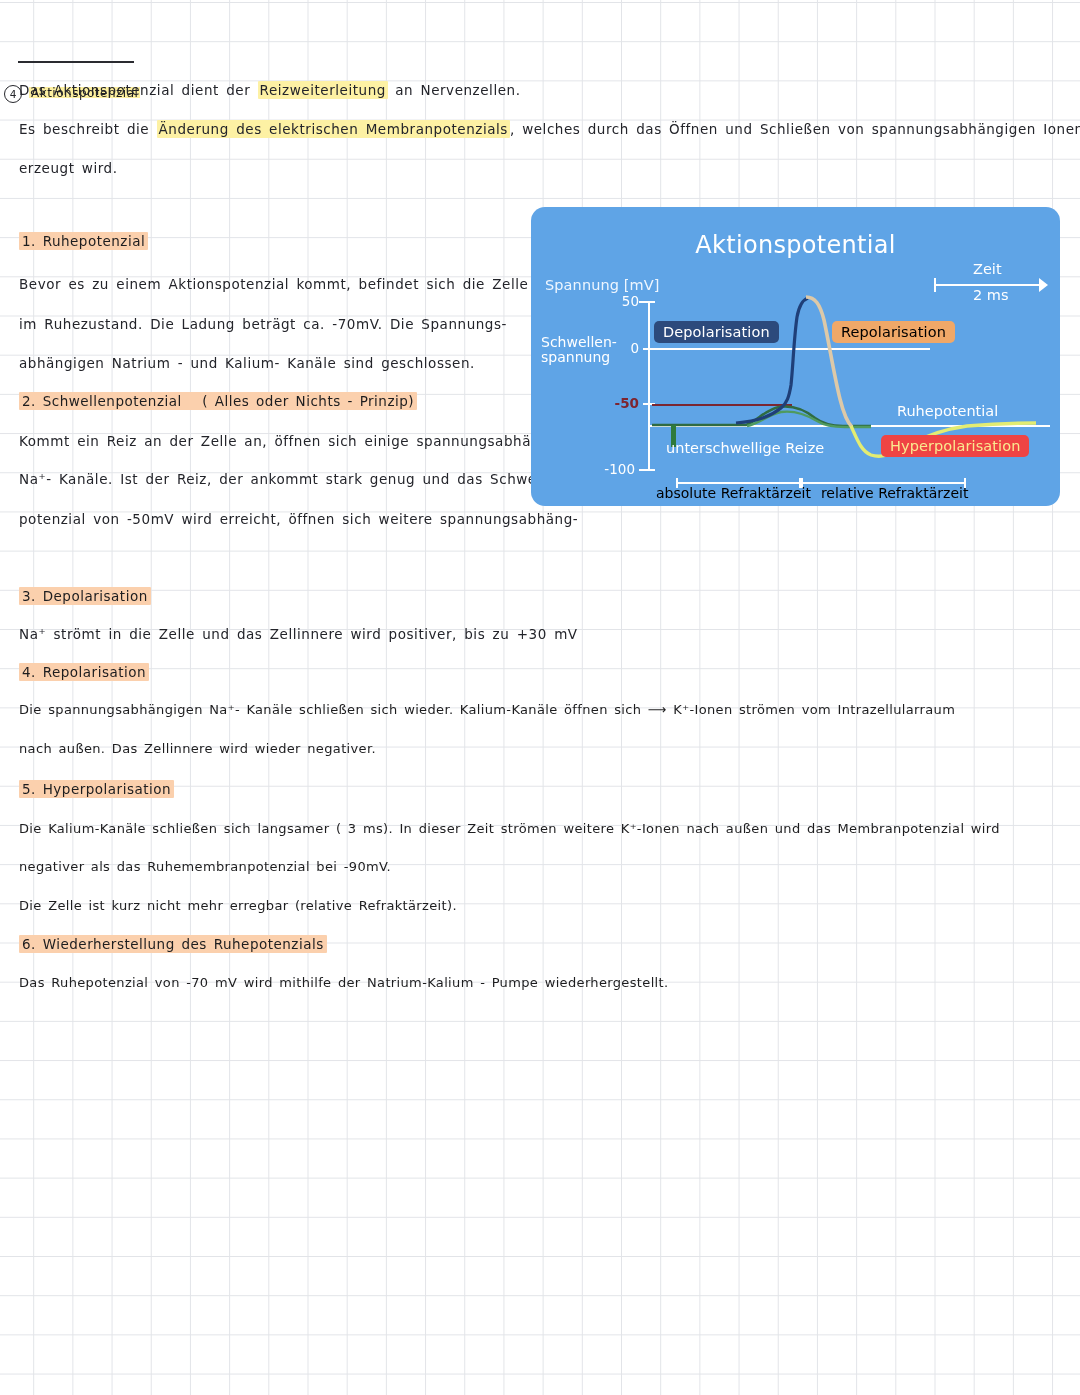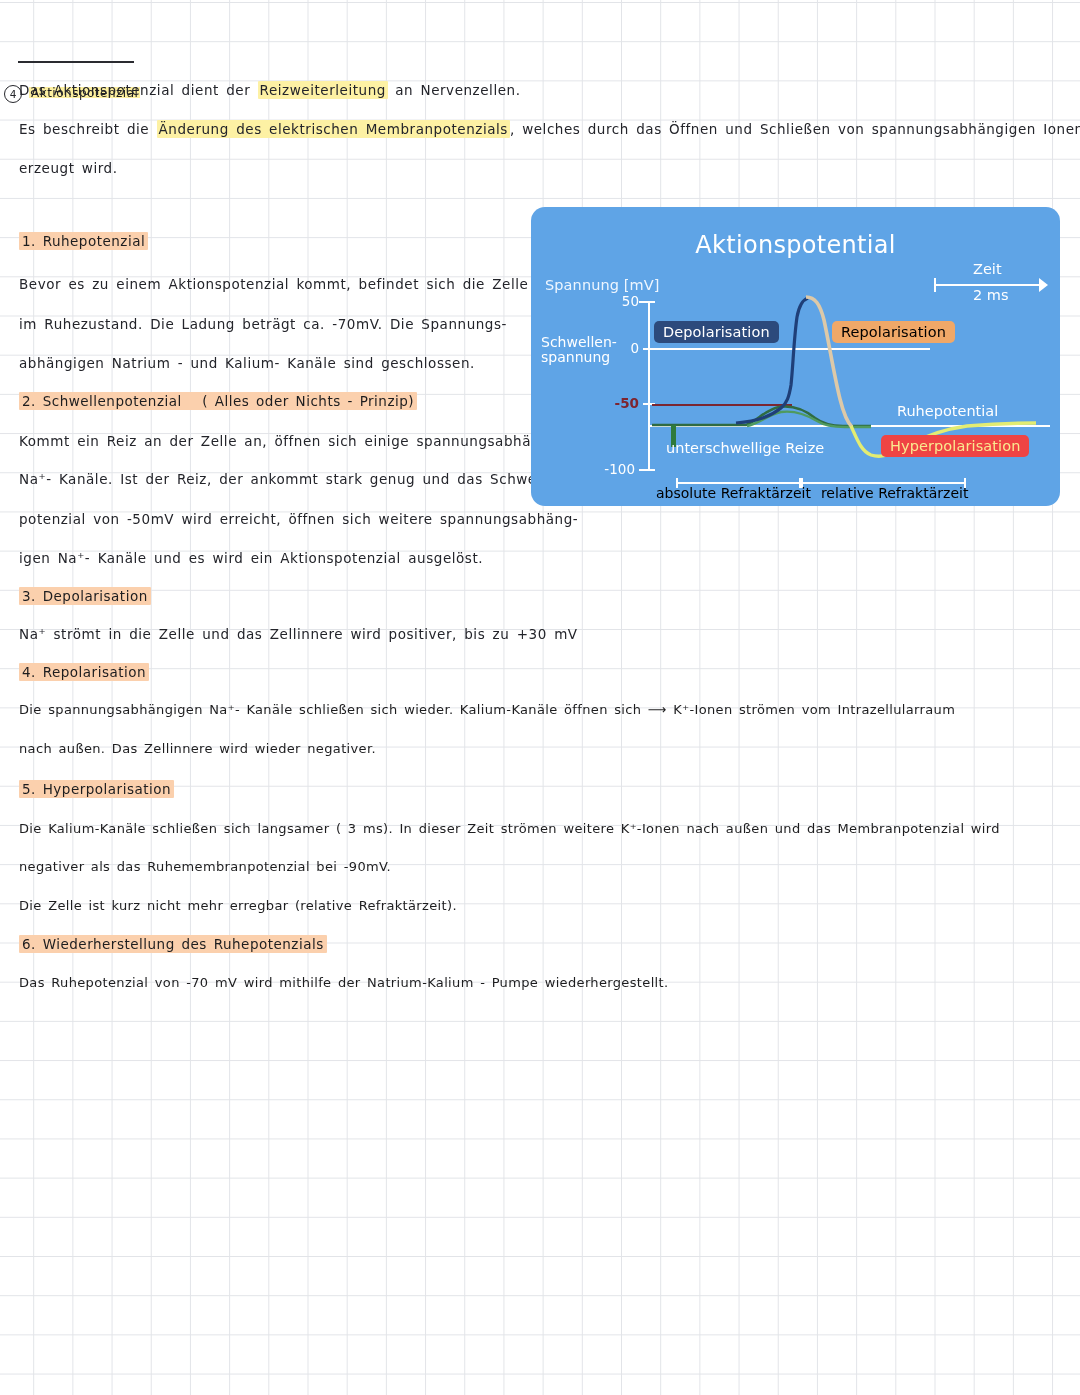--- a/index.html
+++ b/index.html
@@ -179,21 +179,20 @@
   <div class="hw body-line" style="left:19px;top:276px;">Bevor es zu einem Aktionspotenzial kommt, befindet sich die Zelle</div>
   <div class="hw body-line" style="left:19px;top:316px;">im Ruhezustand. Die Ladung beträgt ca. -70mV. Die Spannungs-</div>
   <div class="hw body-line" style="left:19px;top:355px;">abhängigen Natrium - und Kalium- Kanäle  sind  geschlossen.</div>
 
   <div class="hw sec-head" style="left:19px;top:393px;">
     <span class="hl-orange"><span>2. Schwellenpotenzial</span>&nbsp;&nbsp;&nbsp;<span>( Alles oder Nichts - Prinzip)</span></span>
   </div>
   <div class="hw body-line" style="left:19px;top:433px;">Kommt ein Reiz an der Zelle an, öffnen sich einige spannungsabhänige</div>
   <div class="hw body-line" style="left:19px;top:471px;">Na⁺- Kanäle. Ist der Reiz, der ankommt stark genug und das Schwellen-</div>
   <div class="hw body-line" style="left:19px;top:511px;">potenzial von -50mV wird erreicht, öffnen sich weitere spannungsabhäng-</div>
-  <div class="hw body-line" style="left:19px;top:550px;">igen   Na⁺- Kanäle und es wird ein Aktionspotenzial ausgelöst.</div>
 
   <div class="hw sec-head" style="left:19px;top:588px;">
     <span class="hl-orange">3. Depolarisation</span>
   </div>
   <div class="hw body-line" style="left:19px;top:626px;">Na⁺ strömt in die Zelle und das Zellinnere wird positiver, bis zu +30 mV</div>
 
   <div class="hw sec-head" style="left:19px;top:664px;">
     <span class="hl-orange">4. Repolarisation</span>
   </div>
   <div class="hw small-line" style="left:19px;top:702px;">Die spannungsabhängigen  Na⁺- Kanäle  schließen sich  wieder. Kalium-Kanäle  öffnen  sich  ⟶  K⁺-Ionen  strömen vom  Intrazellularraum</div>

